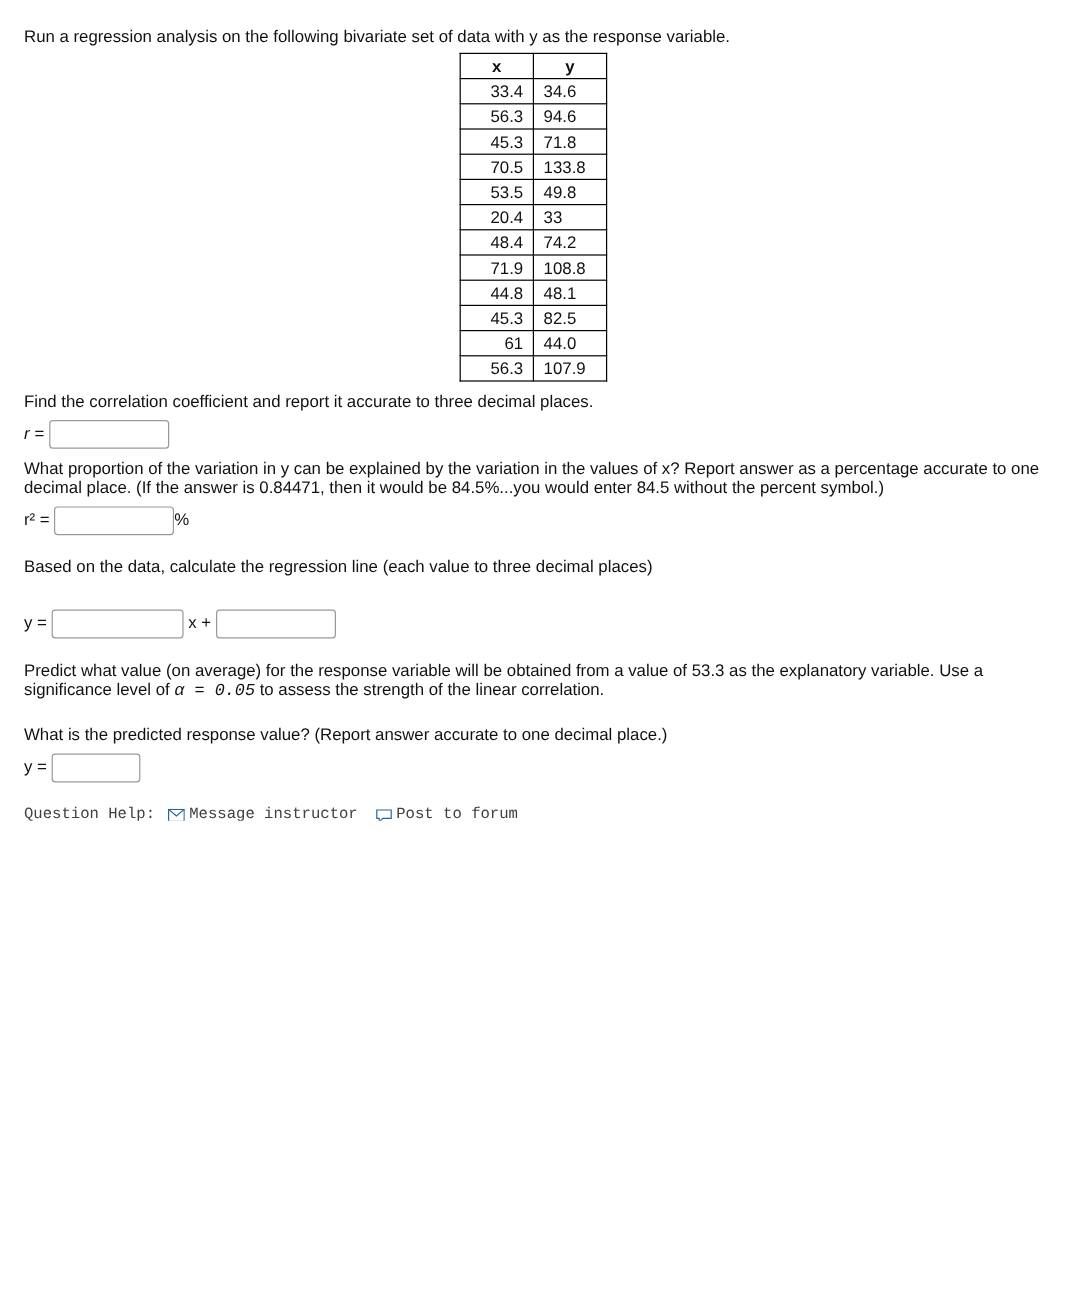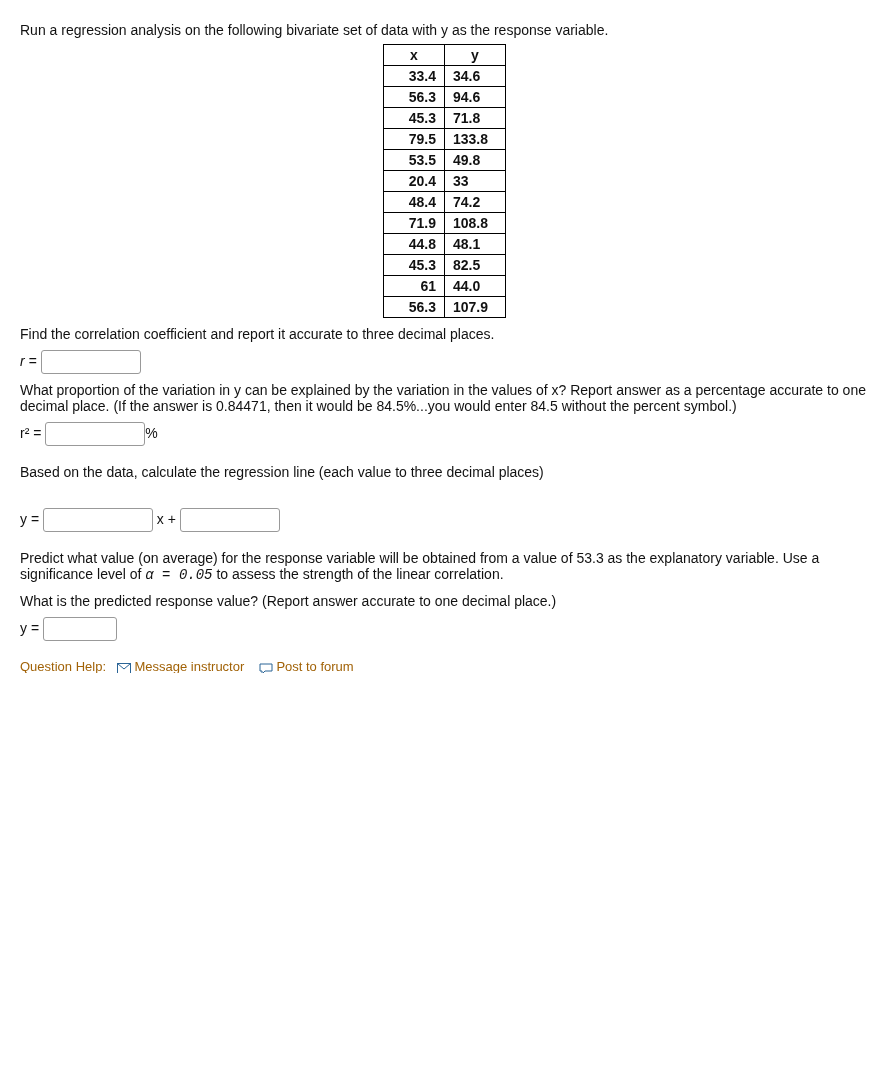--- a/index.html
+++ b/index.html
@@ -15,21 +15,21 @@
   p {
     margin: 6px 0;
   }
   .data-table {
     border-collapse: collapse;
     margin: 4px auto 8px auto;
   }
   .data-table th, .data-table td {
     border: 1px solid #000;
     padding: 0 8px;
-    font-weight: bold;
+    font-weight: normal;
     text-align: center;
     height: 20px;
     min-width: 44px;
   }
   .data-table th {
     font-weight: bold;
   }
   .data-table td.x { text-align: right; padding-right: 8px; }
   .data-table td.y { text-align: left; padding-right: 8px; }
   input[type=text] {
@@ -49,21 +49,22 @@
     margin-top: 18px;
     color: #2a6496;
     font-size: 13px;
   }
   .footer .icon {
     display: inline-block;
     vertical-align: middle;
   }
   .footer svg { vertical-align: middle; }
   .cutoff {
-    color: #a16207;
+    color: #404040;
+    font-family: Liberation Mono, monospace;
   }
   .math-alpha { font-family: Liberation Mono, monospace; font-style: italic; }
 </style>
 </head>
 <body>
 
 <p>Run a regression analysis on the following bivariate set of data with y as the response variable.</p>
 
 <table class="data-table">
   <thead>
@@ -79,21 +80,21 @@
       </tr>
       <tr>
         <td class="x">56.3</td>
         <td class="y">94.6</td>
       </tr>
       <tr>
         <td class="x">45.3</td>
         <td class="y">71.8</td>
       </tr>
       <tr>
-        <td class="x">79.5</td>
+        <td class="x">70.5</td>
         <td class="y">133.8</td>
       </tr>
       <tr>
         <td class="x">53.5</td>
         <td class="y">49.8</td>
       </tr>
       <tr>
         <td class="x">20.4</td>
         <td class="y">33</td>
       </tr>
@@ -142,21 +143,21 @@
   <span>y =</span>
   <input type="text" class="mid-input" style="">
   <span>x +</span>
   <input type="text" class="small-input" style="">
 </div>
 
 <p style="margin-top:18px">
   <span>Predict what value (on average) for the response variable will be obtained from a value of 53.3 as the explanatory variable. Use a significance level of </span><span class="math-alpha">α = 0.05</span><span> to assess the strength of the linear correlation.</span>
 </p>
 
-<p style="margin-top:10px">What is the predicted response value?  (Report answer accurate to one decimal place.)</p>
+<p style="margin-top:20px">What is the predicted response value?  (Report answer accurate to one decimal place.)</p>
 <div class="eqline">
   <span>y =</span>
   <input type="text" class="tiny-input" style="">
 </div>
 
 <div class="footer" style="overflow:hidden; height:14px; white-space:nowrap;">
   <span class="cutoff">Question Help:</span>
   &nbsp;
   <span class="icon">
     <svg width="14" height="11" viewBox="0 0 14 11">

